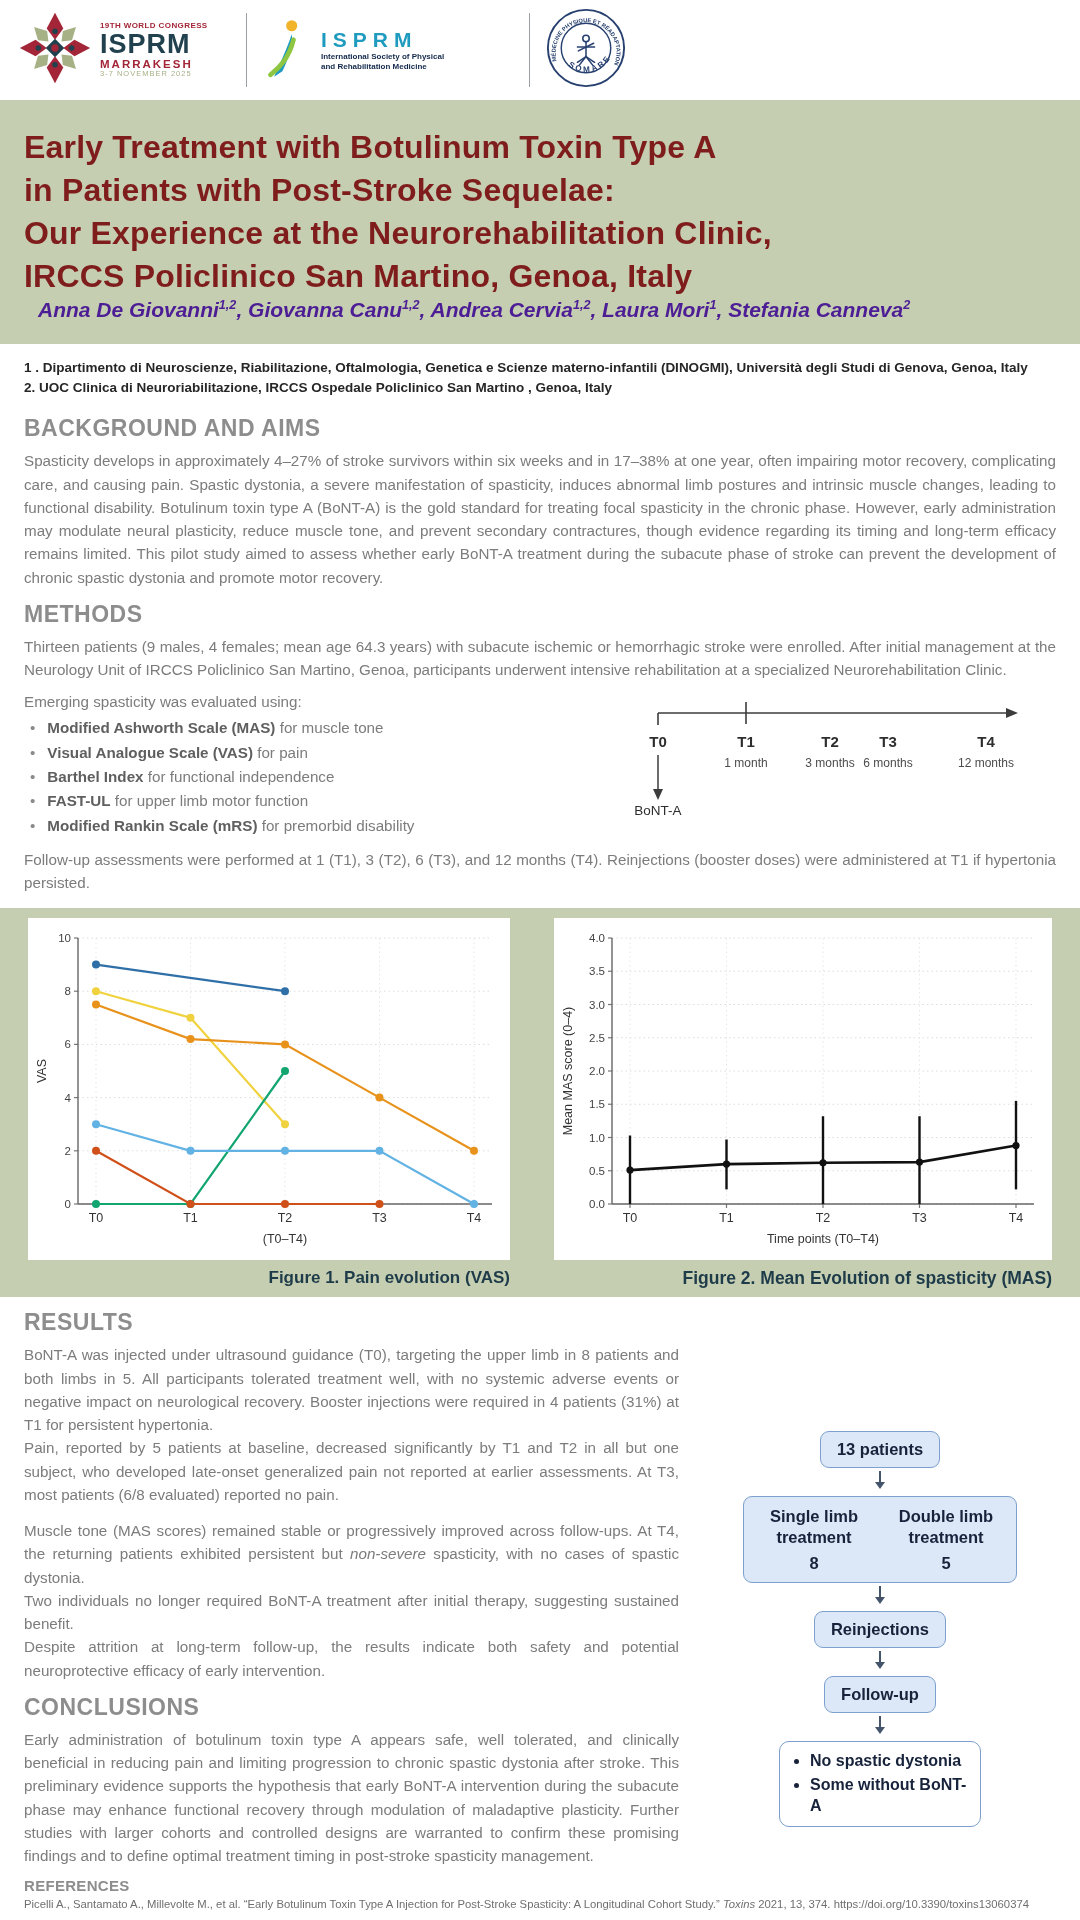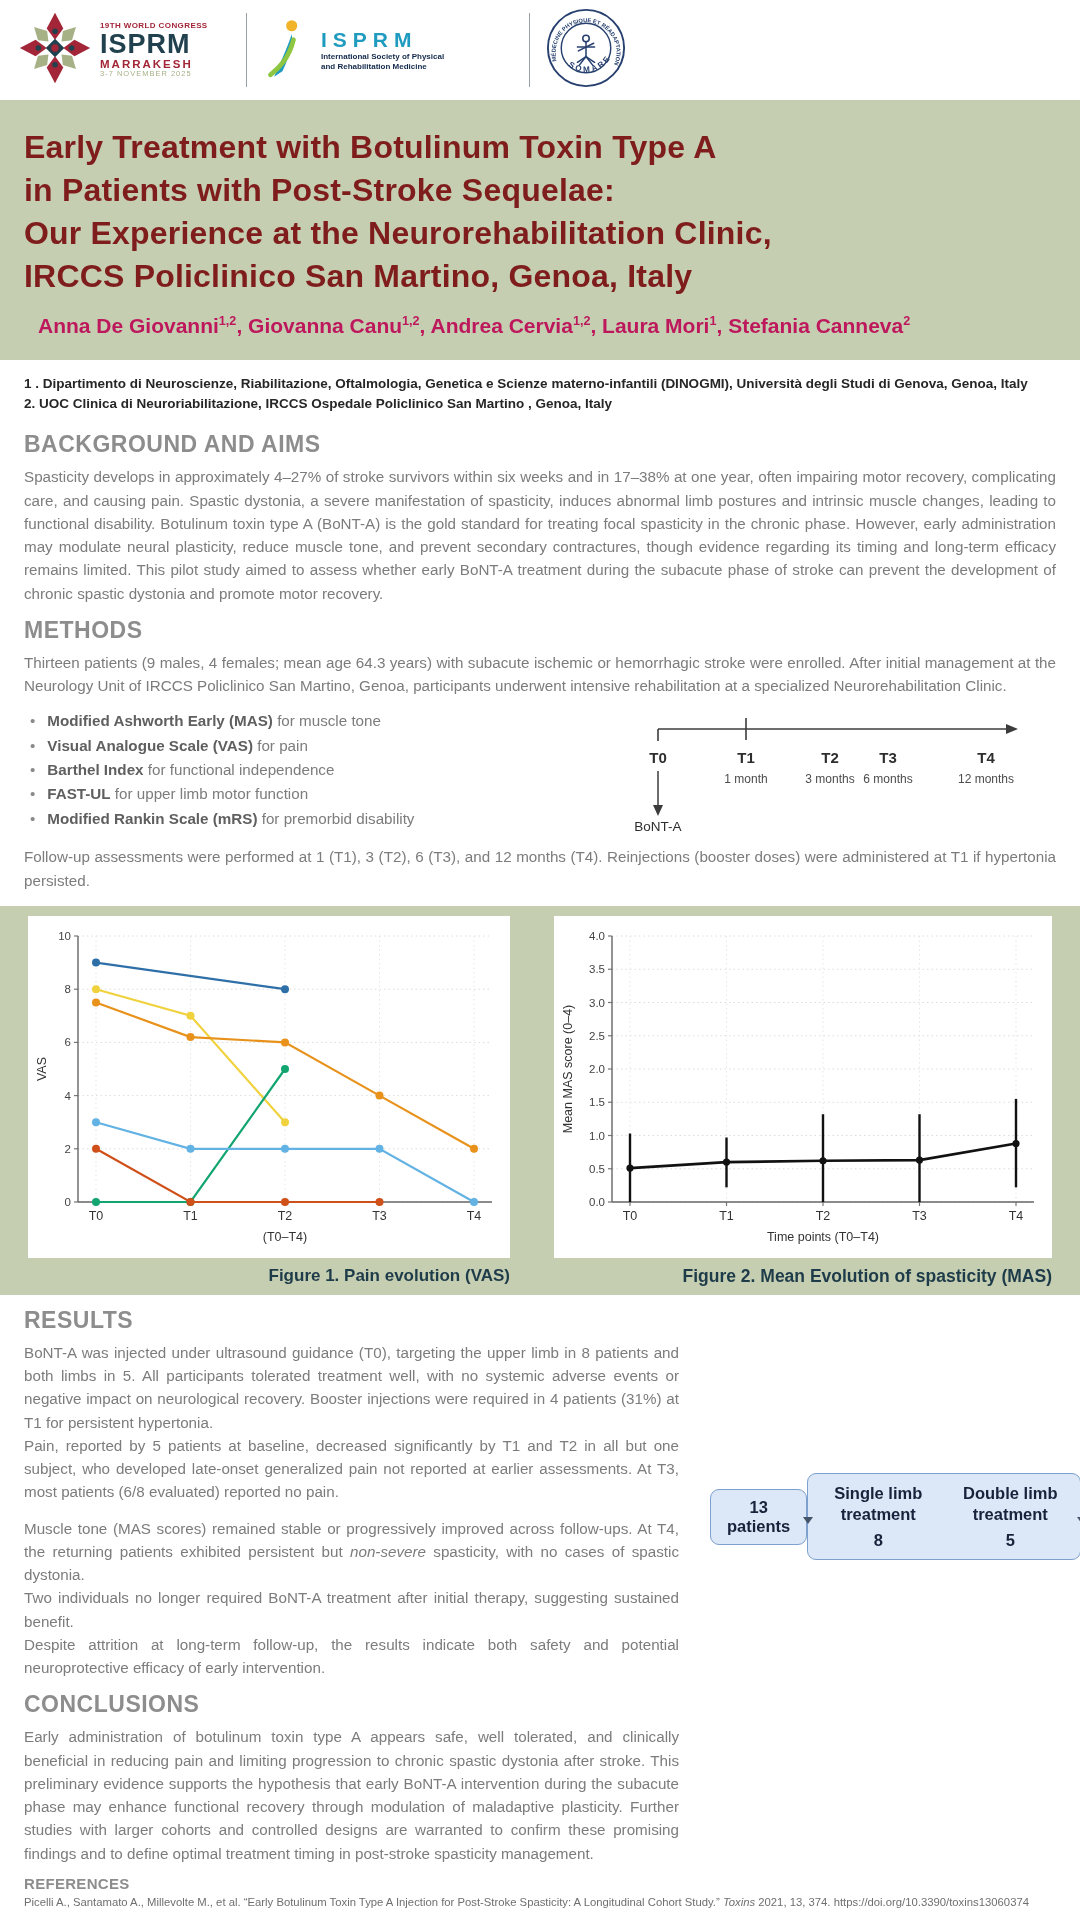--- a/index.html
+++ b/index.html
@@ -15,21 +15,21 @@
   .lm-city{font-size:11.5px;font-weight:bold;color:#a32638;letter-spacing:2px;}
   .lm-dates{font-size:7.5px;color:#a6b186;letter-spacing:1px;}
   .logo-isprm{display:flex;align-items:center;gap:8px;width:250px;}
   .li-text{display:flex;flex-direction:column;}
   .li-name{font-size:21px;font-weight:bold;color:#1f9bbf;letter-spacing:6px;}
   .li-sub{font-size:8px;font-weight:bold;color:#13294b;line-height:1.3;}
   
   .band{background:#c5ceb1;}
   .title-band{padding:26px 24px 22px 24px;}
   .title-line{font-size:32px;font-weight:bold;color:#7f1d1d;line-height:1.34;letter-spacing:.2px;}
-  .authors{margin-top:16px;padding-left:14px;font-size:21px;font-weight:bold;color:#be185d;}
+  .authors{padding-left:14px;font-size:21px;font-weight:bold;color:#4c1d95;font-style:italic;}
   .authors sup{font-size:60%;}
   
   .affil{padding:14px 24px 4px 24px;font-size:13.5px;font-weight:600;color:#262626;line-height:1.55;}
   
   .content{padding:0 24px;}
   .sec-head{font-size:23px;font-weight:bold;color:#8d8d8d;letter-spacing:.5px;margin:12px 0 7px 0;}
   .body-txt{font-size:15.2px;color:#7c7c7c;text-align:justify;line-height:1.53;margin:0;}
   .methods-cols{display:flex;margin-top:12px;}
   .m-left{width:57%;}
   .m-right{width:43%;display:flex;justify-content:center;padding-top:4px;}
@@ -44,21 +44,21 @@
   .figblock{display:flex;flex-direction:column;}
   .panel{background:#ffffff;padding:6px;}
   .caption{text-align:right;font-weight:bold;color:#1e3b49;margin-top:8px;}
   .cap1{font-size:17px;}
   .cap2{font-size:17.5px;}
   
   .results-wrap{position:relative;}
   .res-col{width:655px;}
   .res-col .body-txt p{margin:0;}
   .blk2{margin-top:13px;}
-  .flowchart{position:absolute;top:136px;right:30px;width:340px;display:flex;flex-direction:row;align-items:center;}
+  .flowchart{position:absolute;top:122px;right:30px;width:340px;display:flex;flex-direction:column;align-items:center;}
   .fc-box{background:#dce8f7;border:1.6px solid #7da0cf;border-radius:9px;color:#17223b;
           font-weight:bold;font-size:16.5px;text-align:center;padding:8px 16px;}
   .fc-split{display:flex;gap:20px;padding:9px 14px;}
   .fc-col{width:112px;display:flex;flex-direction:column;align-items:center;line-height:1.25;}
   .fc-num{margin-top:5px;font-weight:600;}
   .fc-arrow{width:2px;height:16px;background:#44546a;position:relative;margin:3px 0 9px 0;}
   .fc-arrow::after{content:"";position:absolute;left:-4.5px;bottom:-7px;
                    border:5.5px solid transparent;border-top:7px solid #44546a;}
   .fc-outcome{background:#fff;border:1.8px solid #7da0cf;border-radius:10px;text-align:left;
               font-size:16px;padding:6px 10px;}
@@ -162,22 +162,23 @@
   <div class="content">
 
     <div class="sec-head">BACKGROUND AND AIMS</div>
     <p class="body-txt">Spasticity develops in approximately 4–27% of stroke survivors within six weeks and in 17–38% at one year, often impairing motor recovery, complicating care, and causing pain. Spastic dystonia, a severe manifestation of spasticity, induces abnormal limb postures and intrinsic muscle changes, leading to functional disability. Botulinum toxin type A (BoNT-A) is the gold standard for treating focal spasticity in the chronic phase. However, early administration may modulate neural plasticity, reduce muscle tone, and prevent secondary contractures, though evidence regarding its timing and long-term efficacy remains limited. This pilot study aimed to assess whether early BoNT-A treatment during the subacute phase of stroke can prevent the development of chronic spastic dystonia and promote motor recovery.</p>
 
     <div class="sec-head">METHODS</div>
     <p class="body-txt">Thirteen patients (9 males, 4 females; mean age 64.3 years) with subacute ischemic or hemorrhagic stroke were enrolled. After initial management at the Neurology Unit of IRCCS Policlinico San Martino, Genoa, participants underwent intensive rehabilitation at a specialized Neurorehabilitation Clinic.</p>
 
     <div class="methods-cols">
       <div class="m-left">
+        <p class="eval-intro">Emerging spasticity was evaluated using:</p>
         <ul class="eval">
-            <li><strong>Modified Ashworth Early (MAS)</strong> for muscle tone</li>
+            <li><strong>Modified Ashworth Scale (MAS)</strong> for muscle tone</li>
             <li><strong>Visual Analogue Scale (VAS)</strong> for pain</li>
             <li><strong>Barthel Index</strong> for functional independence</li>
             <li><strong>FAST-UL</strong> for upper limb motor function</li>
             <li><strong>Modified Rankin Scale (mRS)</strong> for premorbid disability</li>
           </ul>
       </div>
       <div class="m-right">
         <svg id="timeline-svg" width="400" height="122" viewBox="0 0 400 122">
             <line x1="24" y1="16" x2="372" y2="16" stroke="#3c3c3c" stroke-width="1.6"></line>
             <polygon points="372,11 384,16 372,21" fill="#3c3c3c"></polygon>

